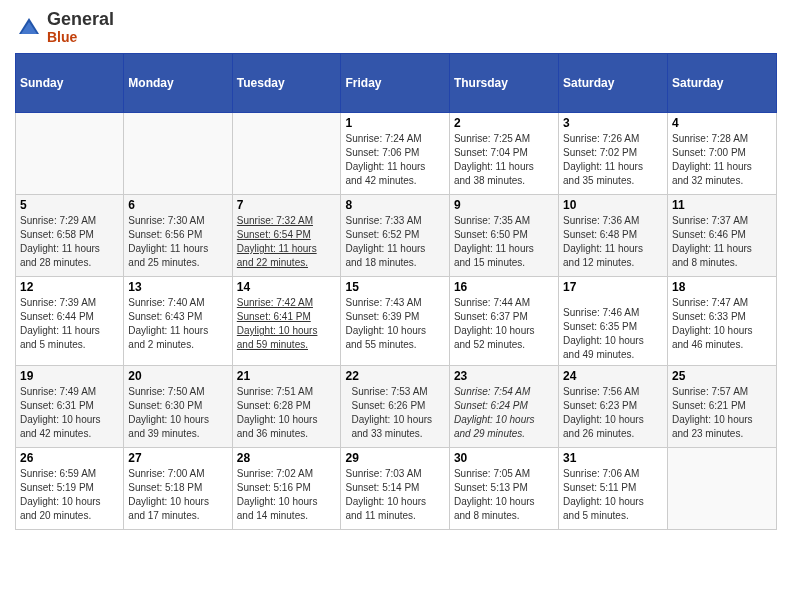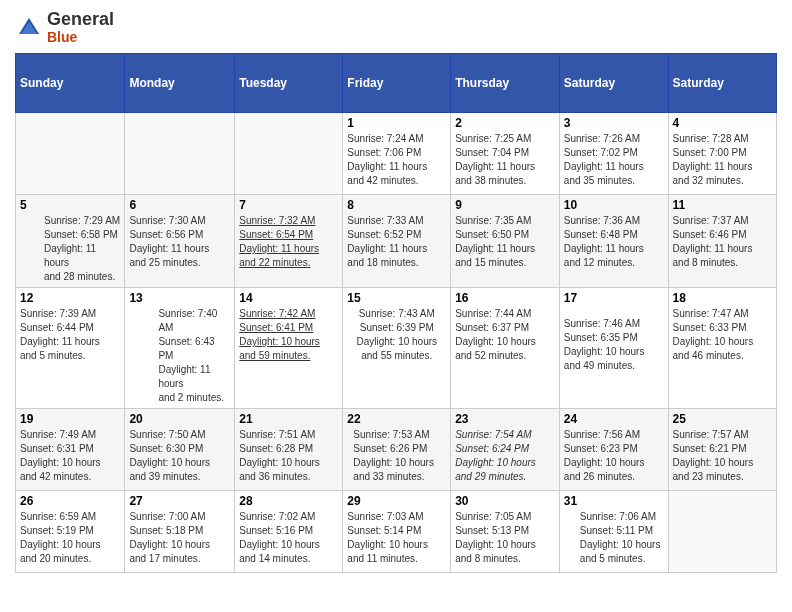--- a/index.html
+++ b/index.html
@@ -154,21 +154,21 @@
             <div class="day-num">4</div>
             <div class="day-info" style="white-space: pre-line;">Sunrise: 7:28 AM
 Sunset: 7:00 PM
 Daylight: 11 hours
 and 32 minutes.</div>
           </td>
         </tr>
         <tr>
           <td>
             <div class="day-num">5</div>
-            <div class="day-info" style="white-space: pre-line; margin-left: 24px;">Sunrise: 7:29 AM
+            <div class="day-info" style="white-space: pre-line;">Sunrise: 7:29 AM
 Sunset: 6:58 PM
 Daylight: 11 hours
 and 28 minutes.</div>
           </td>
           <td>
             <div class="day-num">6</div>
             <div class="day-info" style="white-space: pre-line;">Sunrise: 7:30 AM
 Sunset: 6:56 PM
 Daylight: 11 hours
 and 25 minutes.</div>
@@ -212,35 +212,35 @@
         <tr>
           <td>
             <div class="day-num">12</div>
             <div class="day-info" style="white-space: pre-line;">Sunrise: 7:39 AM
 Sunset: 6:44 PM
 Daylight: 11 hours
 and 5 minutes.</div>
           </td>
           <td>
             <div class="day-num">13</div>
-            <div class="day-info" style="white-space: pre-line; margin-left: 29px;">Sunrise: 7:40 AM
+            <div class="day-info" style="white-space: pre-line;">Sunrise: 7:40 AM
 Sunset: 6:43 PM
 Daylight: 11 hours
 and 2 minutes.</div>
           </td>
           <td>
             <div class="day-num">14</div>
             <div class="day-info" style="white-space: pre-line; text-decoration: underline;">Sunrise: 7:42 AM
 Sunset: 6:41 PM
 Daylight: 10 hours
 and 59 minutes.</div>
           </td>
           <td>
             <div class="day-num">15</div>
-            <div class="day-info" style="white-space: pre-line; text-align: center;">Sunrise: 7:43 AM
+            <div class="day-info" style="white-space: pre-line;">Sunrise: 7:43 AM
 Sunset: 6:39 PM
 Daylight: 10 hours
 and 55 minutes.</div>
           </td>
           <td>
             <div class="day-num">16</div>
             <div class="day-info" style="white-space: pre-line;">Sunrise: 7:44 AM
 Sunset: 6:37 PM
 Daylight: 10 hours
 and 52 minutes.</div>
@@ -342,21 +342,21 @@
           </td>
           <td>
             <div class="day-num">30</div>
             <div class="day-info" style="white-space: pre-line;">Sunrise: 7:05 AM
 Sunset: 5:13 PM
 Daylight: 10 hours
 and 8 minutes.</div>
           </td>
           <td>
             <div class="day-num">31</div>
-            <div class="day-info" style="white-space: pre-line; margin-left: 16px;">Sunrise: 7:06 AM
+            <div class="day-info" style="white-space: pre-line;">Sunrise: 7:06 AM
 Sunset: 5:11 PM
 Daylight: 10 hours
 and 5 minutes.</div>
           </td>
           <td class="empty-cell"></td>
         </tr>
       </tbody>
   </table>
 </div>
 

